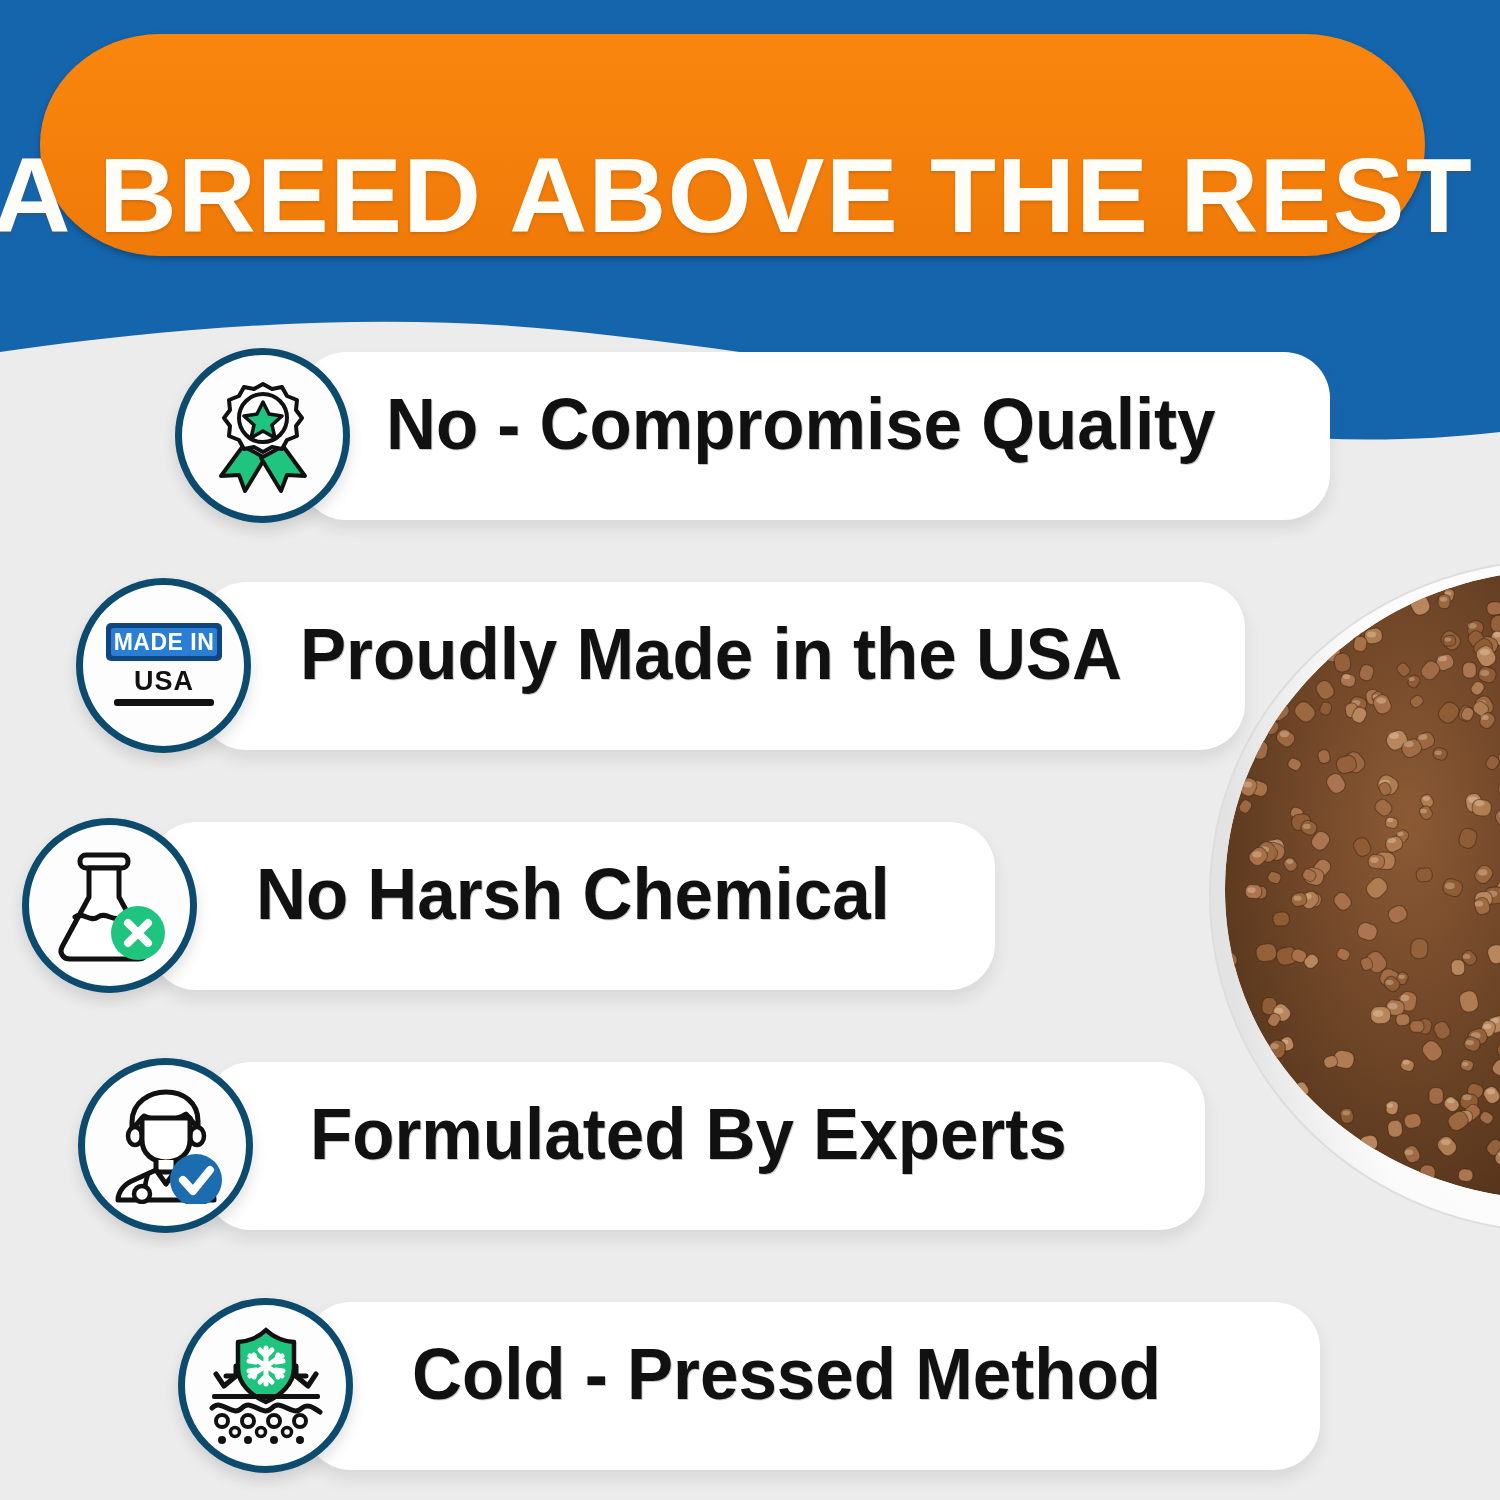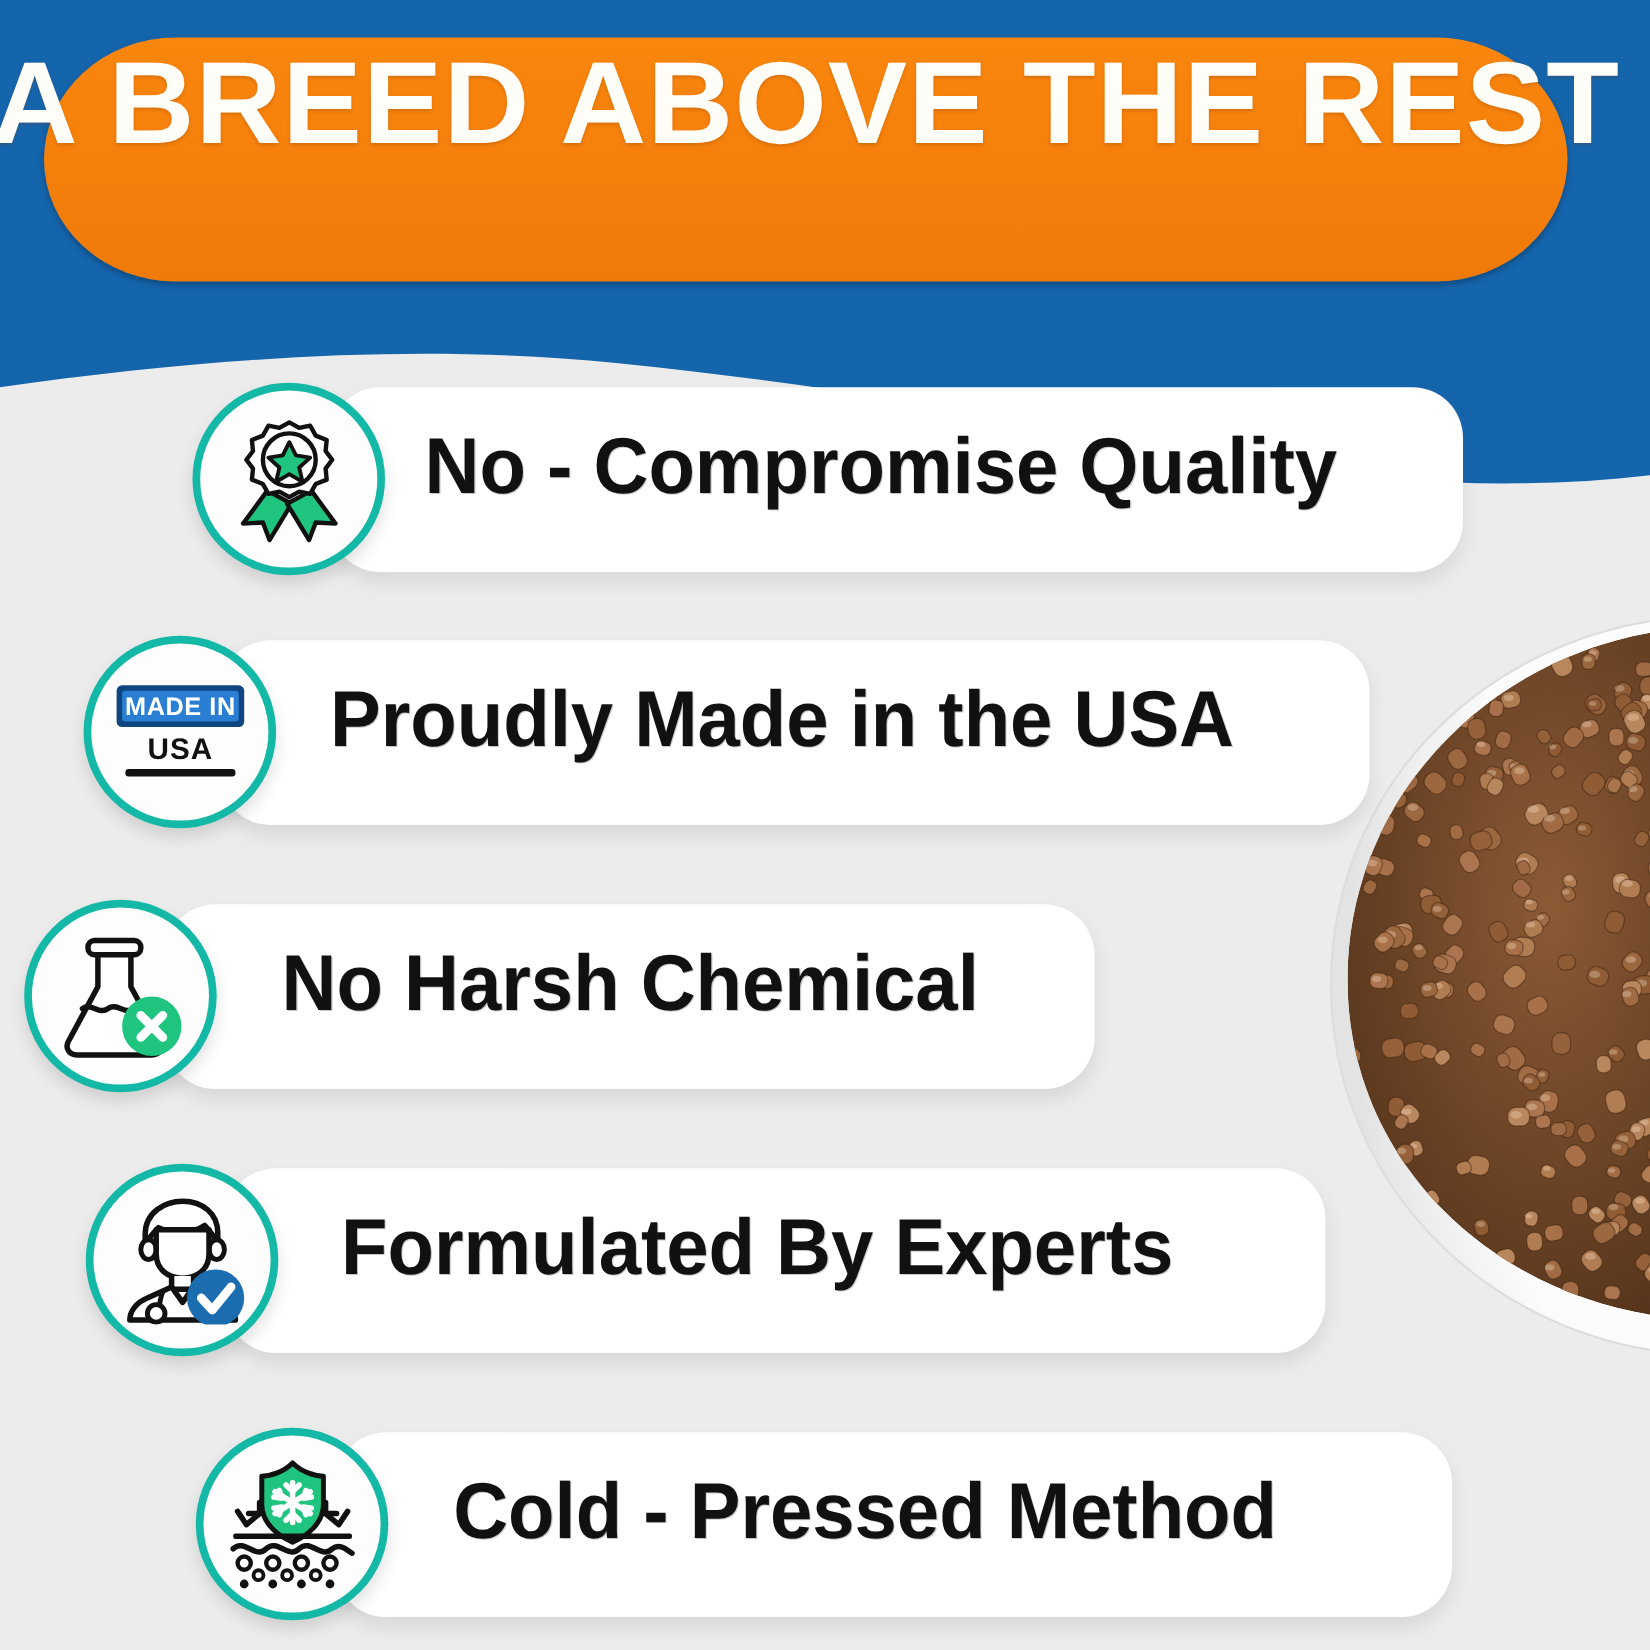--- a/index.html
+++ b/index.html
@@ -15,21 +15,21 @@
   .bg-light{position:absolute;left:0;top:0;width:1500px;height:1500px;background:#ececec;}
   .bg-blue{position:absolute;left:0;top:0;width:1500px;height:470px;}
   .bg-blue svg{display:block;width:1500px;height:470px;}
 
   
   .header-pill{
     position:absolute;left:40px;top:34px;width:1385px;height:222px;
     background:linear-gradient(180deg,#f9860d 0%,#f57f0b 55%,#ef7a08 100%);
     border-radius:120px/111px;
     box-shadow:0 3px 6px rgba(0,0,0,.28);
-    display:flex;align-items:flex-start;justify-content:center;
+    display:flex;align-items:flex-end;justify-content:center;
   }
   .header-title{
     color:#fffdf8;
     font-family:"Liberation Sans Narrow","Liberation Sans",sans-serif;
     font-weight:bold;
     font-size:106px;
     letter-spacing:1px;
     white-space:nowrap;
     transform:scaleX(1.02);
     text-shadow:0 2px 3px rgba(120,55,0,.25);
@@ -53,21 +53,21 @@
     letter-spacing:0px;
     white-space:nowrap;
     transform:scaleX(0.96);
     transform-origin:left center;
     text-shadow:1px 1px 0 rgba(0,0,0,.22);
   }
   .icon-badge{
     position:absolute;
     border-radius:50%;
     background:#fdfdfd;
-    border:7px solid #14b8a6;
+    border:7px solid #0c4a6e;
     box-sizing:border-box;
     display:flex;align-items:center;justify-content:center;
     box-shadow:0 8px 14px rgba(60,60,60,.16);
   }
   .icon-badge svg{display:block;}
 </style>
 </head>
 <body>
 
 <div id="stage">

